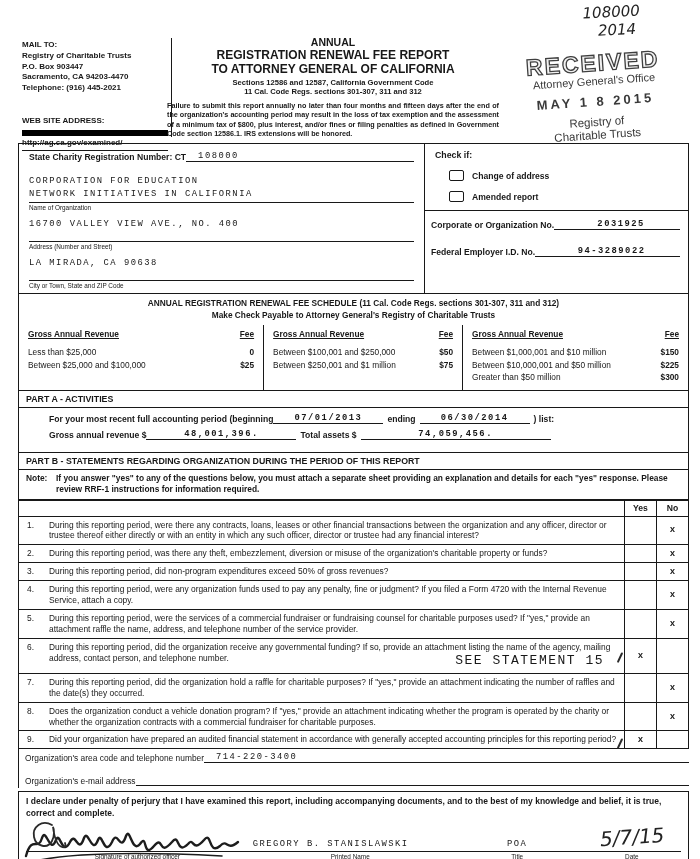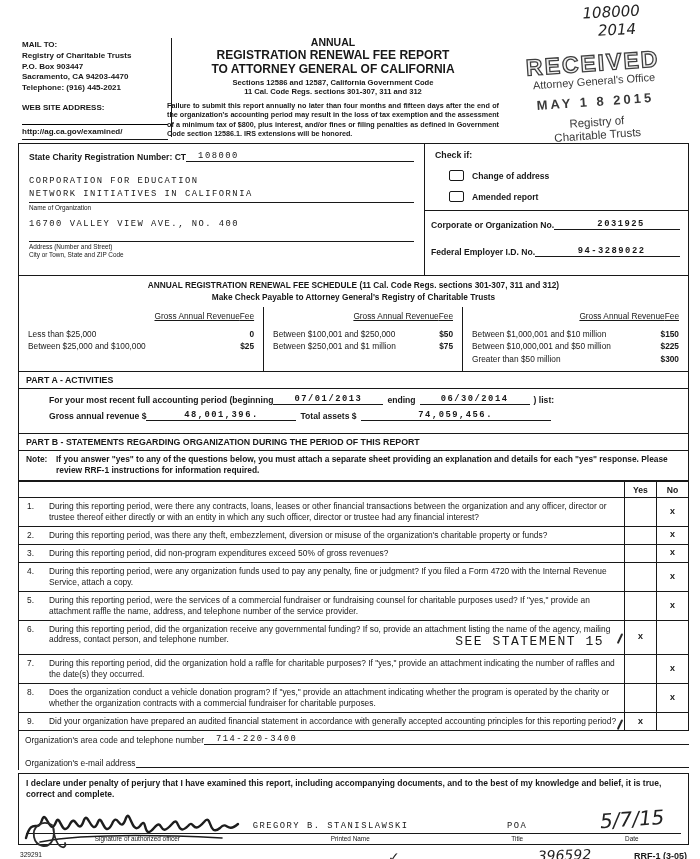--- a/index.html
+++ b/index.html
@@ -18,21 +18,21 @@
   .stamp { position:absolute; top:50px; right:10px; width:190px; text-align:center;
            transform:rotate(-4deg); color:#3a3a3a; }
   .stamp .s1 { font-size:23px; font-weight:bold; letter-spacing:2px;
                color:#f2f2f2; -webkit-text-stroke:1.3px #3f3f3f; }
   .stamp .s2 { font-size:11px; margin-top:-2px; }
   .stamp .s3 { font-size:13px; font-weight:bold; letter-spacing:3px; margin-top:7px; }
   .stamp .s4 { font-size:11.5px; margin-top:7px; line-height:1.15; }
 
   .mailto { position:absolute; left:22px; top:40px; width:146px; font-size:8px;
             font-weight:bold; line-height:1.35; }
-  .mailto .ws { margin-top:9px; border-bottom:1px solid #000000; padding-bottom:10px; }
+  .mailto .ws { margin-top:22px; border-bottom:6px solid #000000; padding-bottom:3px; }
   .mailto .url { border-bottom:1px solid #181818; padding:2px 0 1px; }
   .hdr-divider { position:absolute; left:171px; top:38px; height:99px; border-left:1.5px solid #181818; }
   .titleblock { position:absolute; left:167px; top:36px; width:332px; text-align:center; }
   .titleblock .t1 { font-size:10.5px; font-weight:bold; }
   .titleblock .t2 { font-size:12px; font-weight:bold; }
   .titleblock .sub { font-size:7.6px; font-weight:bold; line-height:1.25; margin-top:2px; }
   .titleblock .warn { font-size:7.2px; font-weight:bold; text-align:left; line-height:1.3;
                       margin-top:4px; text-align:justify; }
 
   
@@ -55,21 +55,21 @@
   .corprows { padding:8px 8px 6px 6px; }
   .corpline { display:flex; align-items:flex-end; font-size:8.6px; font-weight:bold; margin-bottom:12px; }
   .corpline .fill { text-align:center; }
 
   .feebox { border:1.5px solid #181818; border-top:none; }
   .feetitle { text-align:center; font-size:8.3px; font-weight:bold; line-height:1.45; padding:3px 2px; }
   .feecols { display:flex; border-top:1px solid #fff; }
   .feecol { padding:4px 9px 6px 9px; font-size:8.3px; }
   .feecol.c1 { flex:1.42; } .feecol.c2 { flex:1.13; border-left:1.5px solid #181818; }
   .feecol.c3 { flex:1.3; border-left:1.5px solid #181818; }
-  .feehdr { display:flex; justify-content:flex-end; font-weight:normal; margin-bottom:7px; }
+  .feehdr { display:flex; justify-content:space-between; font-weight:bold; margin-bottom:7px; }
   .feehdr span { text-decoration:underline; }
   .feerow { display:flex; justify-content:space-between; line-height:1.5; }
   .feerow .amt { font-weight:bold; }
 
   .partbox { border:1.5px solid #181818; border-top:none; }
   .parthdr { font-size:8.8px; font-weight:bold; padding:3px 7px; border-bottom:1.5px solid #181818; }
   .parta-body { padding:5px 8px 7px 30px; font-size:8.6px; font-weight:bold; }
   .pa-line { display:flex; align-items:flex-end; margin-bottom:5px; }
   .pa-fill { border-bottom:1px solid #181818; text-align:center; padding:0 6px; }
   .w110 { min-width:110px; } .w150 { min-width:150px; } .w190 { min-width:190px; }
@@ -165,20 +165,21 @@
           <span style="font-weight:bold;">State Charity Registration Number: CT</span>
           <span class="fill typed">108000</span>
         </div>
         <div class="orgname typed">
           <div>CORPORATION FOR EDUCATION</div>
           <div>NETWORK INITIATIVES IN CALIFORNIA</div>
         </div>
         <div class="tinylabel">Name of Organization</div>
         <div class="addr typed">16700 VALLEY VIEW AVE., NO. 400</div>
         <div class="tinylabel">Address (Number and Street)</div>
+        <div class="addr typed">LA MIRADA, CA  90638</div>
         <div class="tinylabel">City or Town, State and ZIP Code</div>
       </div>
       <div class="reg-right">
         <div class="checkif">
           <div class="cihead">Check if:</div>
           <div class="cirow">
             <span class="cb"></span>
             <span class="cl">Change of address</span>
           </div>
           <div class="cirow">

